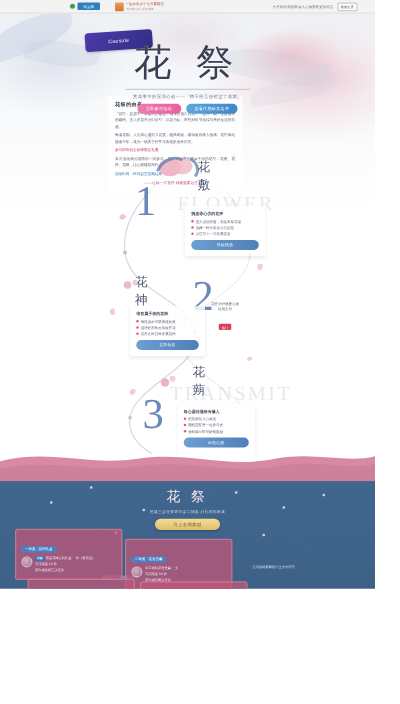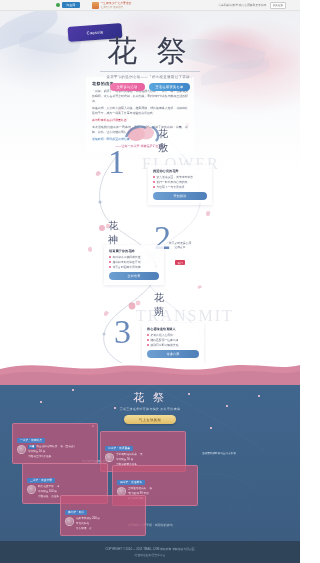--- a/index.html
+++ b/index.html
@@ -3,21 +3,21 @@
 <meta charset="utf-8">
 <style>
   * { box-sizing: border-box; margin: 0; padding: 0; }
   html, body { width: 300px; height: 563px; }
   body {
     font-family: "Liberation Sans", sans-serif;
     background: #fff;
     overflow: hidden;
     position: relative;
   }
-  .page { position: relative; width: 300px; height: 563px; overflow: hidden; }
+  .page { position: relative; width: 300px; height: 471px; overflow: hidden; }
 
   
   .topbar {
     position: absolute; top: 0; left: 0; width: 300px; height: 11px;
     background: #f3f3f3; border-bottom: 1px solid #e2e2e2;
     display: flex; align-items: center; z-index: 40;
     font-size: 3.2px; color: #666;
   }
   .tb-left { display: flex; align-items: center; gap: 2px; margin-left: 56px; }
   .tb-logo {

